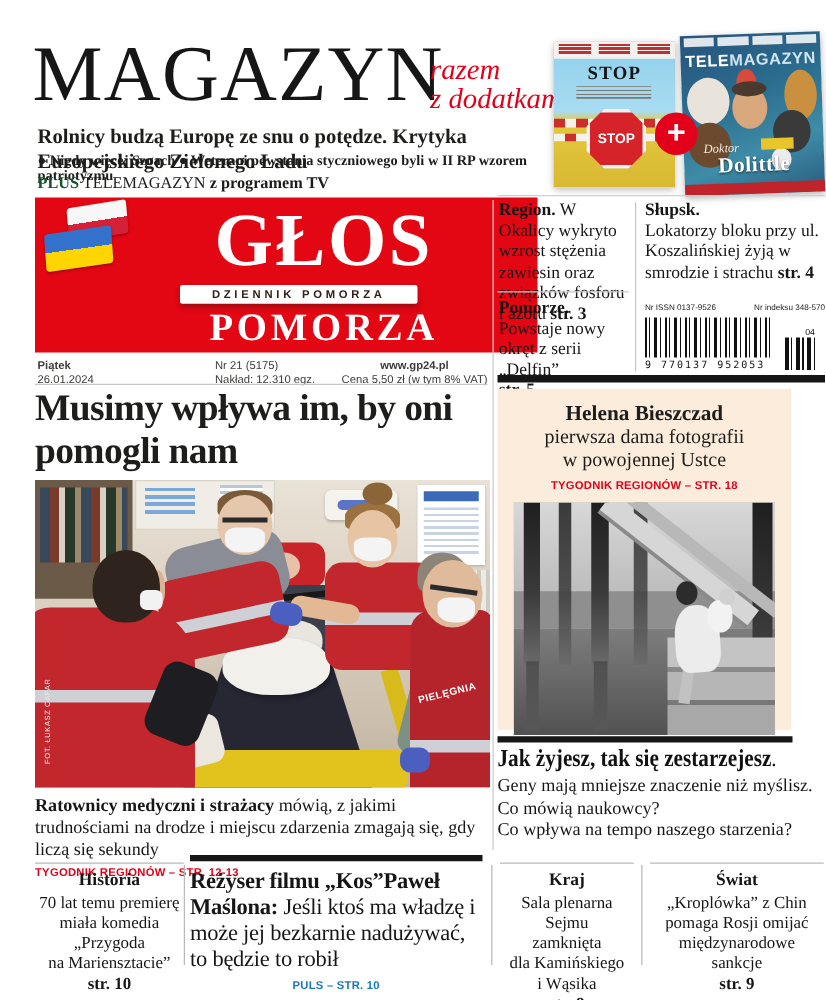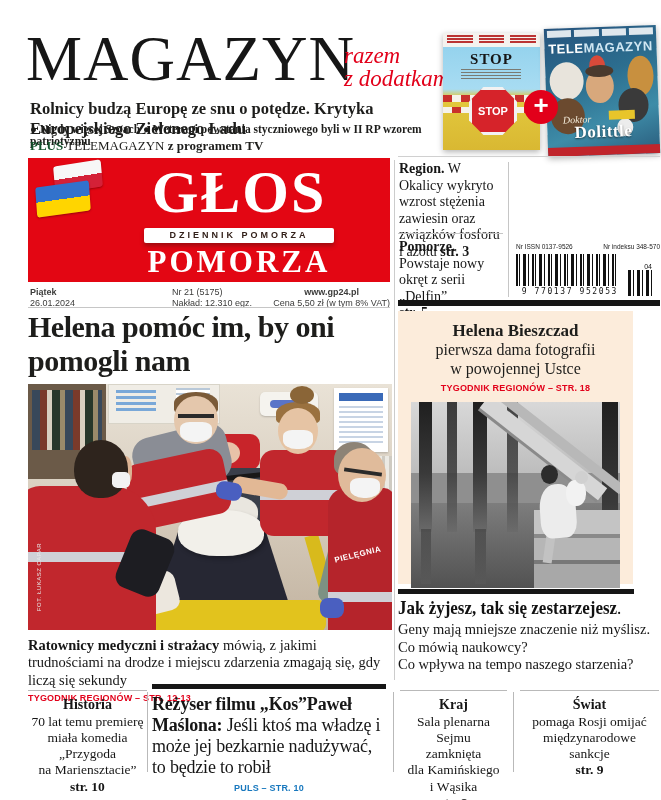--- a/index.html
+++ b/index.html
@@ -32,21 +32,21 @@
   .tele-topstrip i{display:block;flex:1;height:7px;background:rgba(255,255,255,.85);}
   .tele-name{position:absolute;left:0;top:13px;width:100%;text-align:center;font-family:"Liberation Sans",sans-serif;font-weight:bold;font-size:13px;color:#fff;letter-spacing:.5px;}
   .tele-name .b{color:#cfe6f2;}
   .blob{position:absolute;border-radius:50%;}
   .tele-dolittle-pre{position:absolute;left:16px;top:86px;color:#f2ead8;font-style:italic;font-size:10px;}
   .tele-dolittle{position:absolute;left:0;top:95px;width:100%;text-align:center;color:#fff;font-size:17px;font-weight:bold;letter-spacing:.5px;text-shadow:0 1px 2px rgba(0,0,0,.6);}
   .tele-bottom{position:absolute;left:0;bottom:0;width:100%;height:9px;background:#c0242b;}
   .tele-yellow{position:absolute;left:62px;top:84px;width:26px;height:9px;background:#e8c52a;}
 
   
-  .masthead{left:28px;top:158px;width:362px;height:124px;background:#e30613;}
+  .masthead{left:28px;top:158px;width:362px;height:124px;background:#e30613;padding-left:40px;}
   .glos{position:absolute;left:62px;right:2px;top:-2px;text-align:center;color:#fff;font-weight:bold;font-size:60px;line-height:72px;letter-spacing:2px;}
   .dz-band{position:absolute;left:116px;top:70px;width:190px;height:15px;background:#fff;border-radius:2px;box-shadow:0 3px 4px rgba(80,20,10,.45);text-align:center;font-family:"Liberation Sans",sans-serif;font-weight:bold;font-size:9px;letter-spacing:3px;color:#33211a;line-height:15px;}
   .pomorza{position:absolute;left:62px;right:2px;top:86px;text-align:center;color:#fff;font-weight:bold;font-size:31px;letter-spacing:3px;}
   .flag{position:absolute;border-radius:3px;box-shadow:0 1px 2px rgba(0,0,0,.35);}
   .flag-pl{left:26px;top:5px;width:48px;height:27px;background:linear-gradient(180deg,#f7f7f7 50%,#d42138 50%);transform:rotate(-9deg) skewX(-4deg);}
   .flag-ua{left:8px;top:26px;width:54px;height:30px;background:linear-gradient(180deg,#3272cc 50%,#ffd500 50%);transform:rotate(-8deg) skewX(-4deg);}
 
   
   .infobar{font-family:"Liberation Sans",sans-serif;font-size:9px;line-height:1.25;color:#3c3c3b;}
   .ib-left{left:30px;top:287px;}
@@ -65,21 +65,21 @@
   .brief-pomorze{left:399px;top:239px;width:103px;}
   .brief-vline{left:508px;top:162px;width:1px;height:135px;background:#c6c6c6;}
   .brief-hr{left:398px;top:233px;width:105px;height:1px;background:#c6c6c6;}
   .tagblock{display:block;font-weight:bold;}
 
   
   .bc-wrap{left:516px;top:243px;width:144px;font-family:"Liberation Sans",sans-serif;}
   .bc-labels{display:flex;justify-content:space-between;font-size:6.5px;color:#222;}
   .bc-row{display:flex;align-items:flex-end;margin-top:4px;}
   .bc-main{width:102px;height:32px;background:repeating-linear-gradient(90deg,#111 0 2px,#fff 2px 3px,#111 3px 4px,#fff 4px 7px,#111 7px 10px,#fff 10px 12px,#111 12px 13px,#fff 13px 16px);}
-  .bc-digits{font-family:"DejaVu Sans Mono",monospace;font-size:8px;letter-spacing:1.6px;color:#111;margin-top:1px;text-align:right;}
+  .bc-digits{font-family:"DejaVu Sans Mono",monospace;font-size:8px;letter-spacing:1.6px;color:#111;margin-top:1px;}
   .bc-addon{margin-left:10px;text-align:center;}
   .bc-addon-num{font-size:7px;color:#111;text-align:right;}
   .bc-addon-bars{width:24px;height:26px;background:repeating-linear-gradient(90deg,#111 0 3px,#fff 3px 5px,#111 5px 6px,#fff 6px 9px);}
   .black-bar-right{left:398px;top:300px;width:262px;height:6px;background:#161616;}
 
   
   .main-headline{left:28px;top:310px;font-weight:bold;font-size:30px;line-height:34px;letter-spacing:-.5px;color:#1d1d1b;white-space:nowrap;}
   .photo{left:28px;top:384px;width:364px;height:246px;background:linear-gradient(180deg,#e9e2d6 0%,#d9cfc0 45%,#c2b3a0 100%);overflow:hidden;}
   .ph{position:absolute;}
   .caption{left:28px;top:637px;width:368px;font-size:14.5px;line-height:1.2;color:#161616;}
@@ -256,20 +256,23 @@
     <div class="ib-b">www.gp24.pl</div>
     <div>Cena 5,50 zł (w tym 8% VAT)</div>
   </div>
   <div class="abs hr-under-info"></div>
   <div class="abs hr-under-covers"></div>
   <div class="abs vline-main"></div>
 
   <div class="abs brief brief-region">
     <b>Region.</b><span> W Okalicy wykryto wzrost stężenia zawiesin oraz związków fosforu i azotu </span><b>str. 3</b>
   </div>
+  <div class="abs brief brief-slupsk">
+    <b class="tagblock">Słupsk.</b><span>Lokatorzy bloku przy ul. Koszalińskiej żyją w smrodzie i strachu </span><b>str. 4</b>
+  </div>
   <div class="abs brief-vline"></div>
   <div class="abs brief-hr"></div>
   <div class="abs brief brief-pomorze">
     <b class="tagblock">Pomorze.</b><span>Powstaje nowy okręt z serii „Delfin”</span><b class="tagblock">str. 5</b>
   </div>
 
   <div class="abs bc-wrap">
     <div class="bc-labels">
       <span>Nr ISSN 0137-9526</span>
       <span>Nr indeksu 348-570</span>
@@ -281,21 +284,21 @@
       </div>
       <div class="bc-addon">
         <div class="bc-addon-num">04</div>
         <div class="bc-addon-bars"></div>
       </div>
     </div>
   </div>
   <div class="abs black-bar-right"></div>
 
   <div class="abs main-headline">
-    <div>Helena pomóc im, by oni</div>
+    <div>Musimy wpływa im, by oni</div>
     <div>pomogli nam</div>
   </div>
 
   <div class="abs photo">
     <div class="ph shelf">
         <i></i>
       </div>
     <div class="ph papers">
         <i></i>
         <em></em>
@@ -417,19 +420,20 @@
     <div class="t">Kraj</div>
     <div>Sala plenarna Sejmu</div>
     <div>zamknięta</div>
     <div>dla Kamińskiego</div>
     <div>i Wąsika</div>
     <div class="pg">str. 8</div>
   </div>
   <div class="abs vline-b" style="left:513px;"></div>
   <div class="abs bcol col-swiat">
     <div class="t">Świat</div>
+    <div>„Kroplówka” z Chin</div>
     <div>pomaga Rosji omijać</div>
     <div>międzynarodowe</div>
     <div>sankcje</div>
     <div class="pg">str. 9</div>
   </div>
 
 </div>
 
 </body></html>

